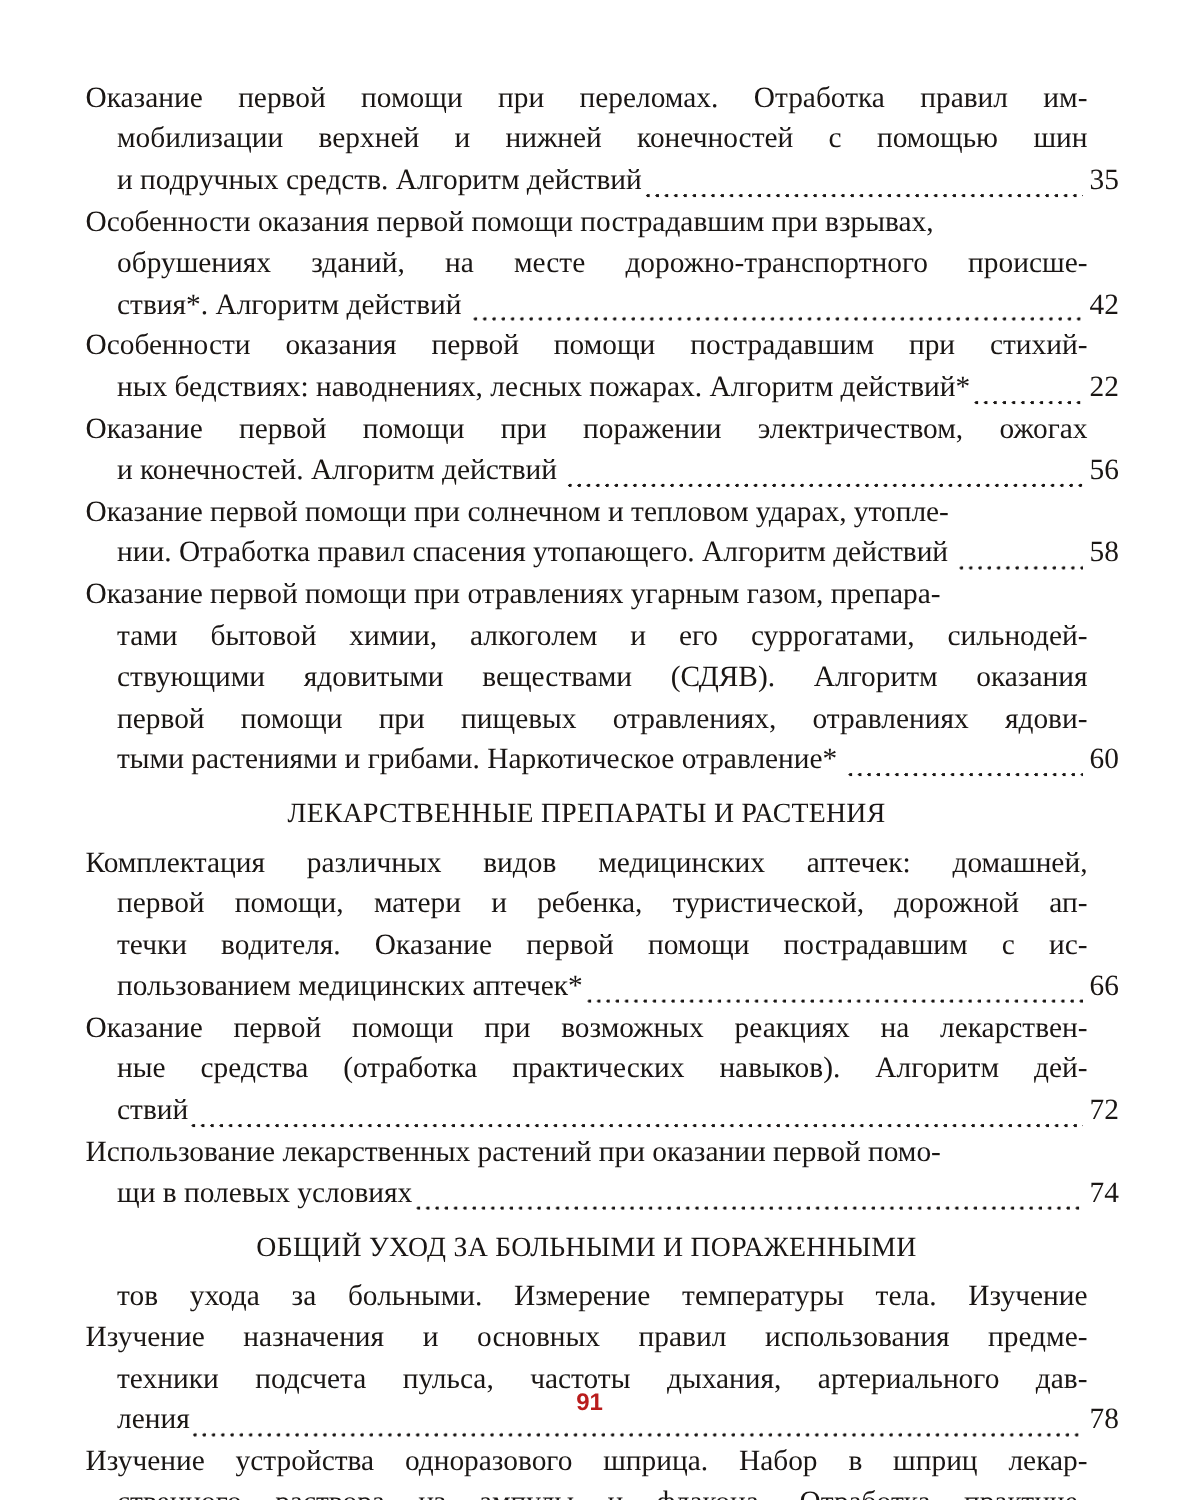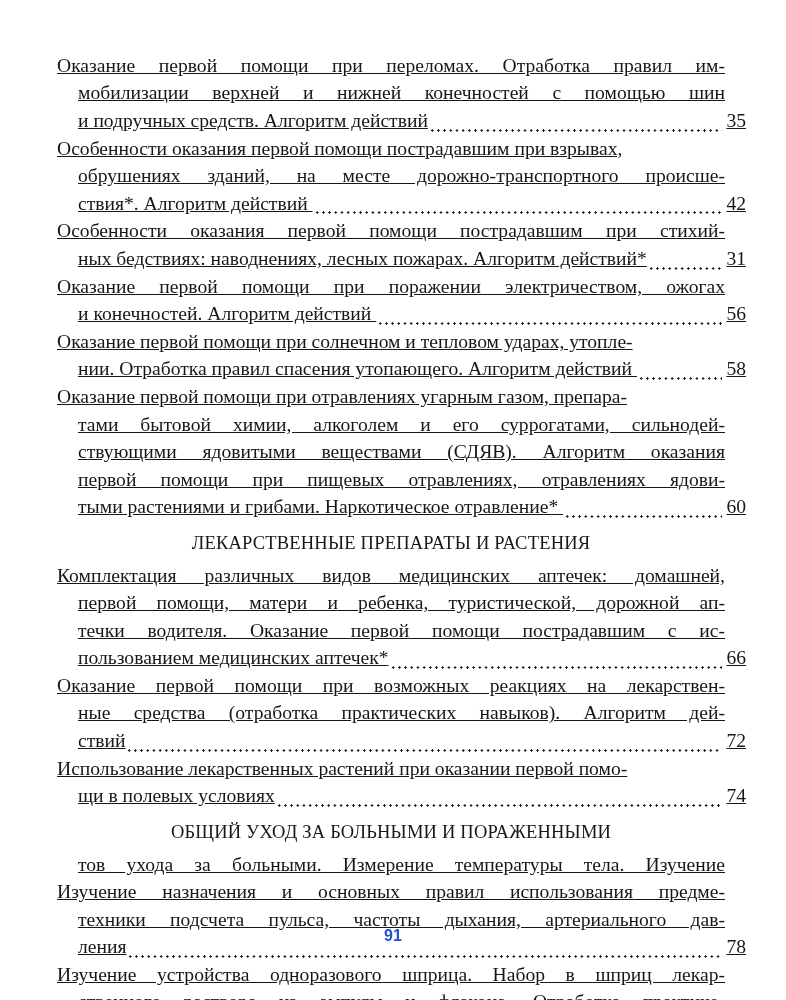--- a/index.html
+++ b/index.html
@@ -38,21 +38,20 @@
     line-height: 27.4px;
     white-space: nowrap;
   }
 
   
   .entry-flow {
     position: relative;
     font-size: 19.6px;
     line-height: 27.4px;
     margin: 0 0 0.5px 0;
-    text-decoration: underline;
   }
 
   
   .dots {
     display: inline-block;
     vertical-align: baseline;
     height: 1em;
     flex: 1 1 auto;
     min-width: 4px;
     background-image: radial-gradient(circle at 2px 15.5px, #1a1614 1.1px, transparent 1.2px);
@@ -95,21 +94,21 @@
 
   .footer {
     position: absolute;
     left: 0;
     top: 927px;
     width: 786px;
     text-align: center;
     font-family: "Liberation Sans", "DejaVu Sans", sans-serif;
     font-weight: bold;
     font-size: 16px;
-    color: #1d4ed8;
+    color: #b91c1c;
   }
 </style>
 </head>
 <body>
 
 <div class="page">
   <div class="toc">
     <div id="toc-root">
         <div class="entry-flow">
           <div class="just">Оказание первой помощи при переломах. Отработка правил им-</div>
@@ -127,21 +126,21 @@
             <span class="tailtext">ствия*. Алгоритм действий </span>
             <span class="dots"></span>
             <span class="pagenum">42</span>
           </div>
         </div>
         <div class="entry-flow">
           <div class="just">Особенности оказания первой помощи пострадавшим при стихий-</div>
           <div class="tail ind">
             <span class="tailtext">ных бедствиях: наводнениях, лесных пожарах. Алгоритм действий*</span>
             <span class="dots"></span>
-            <span class="pagenum">31</span>
+            <span class="pagenum">22</span>
           </div>
         </div>
         <div class="entry-flow">
           <div class="just">Оказание первой помощи при поражении электричеством, ожогах</div>
           <div class="tail ind">
             <span class="tailtext">и конечностей. Алгоритм действий </span>
             <span class="dots"></span>
             <span class="pagenum">56</span>
           </div>
         </div>

